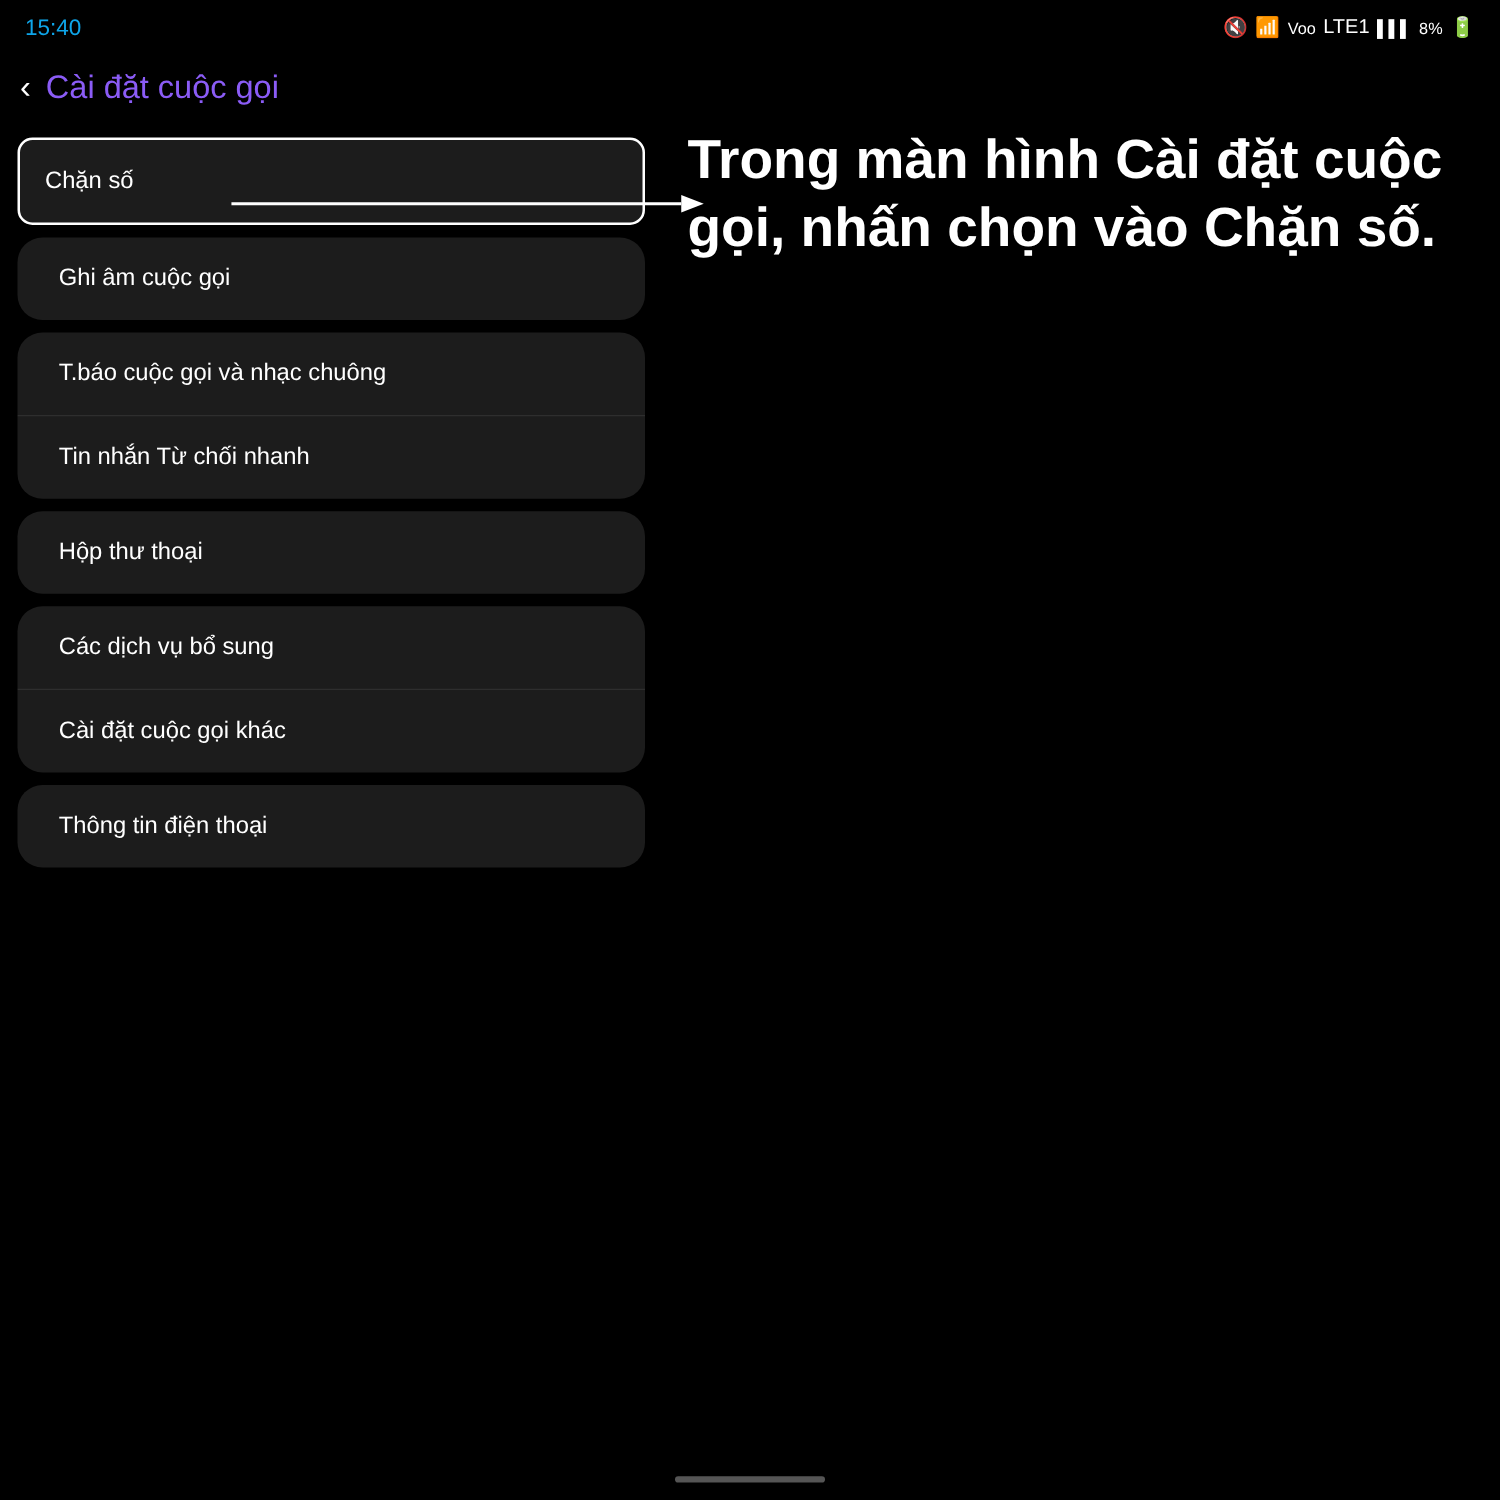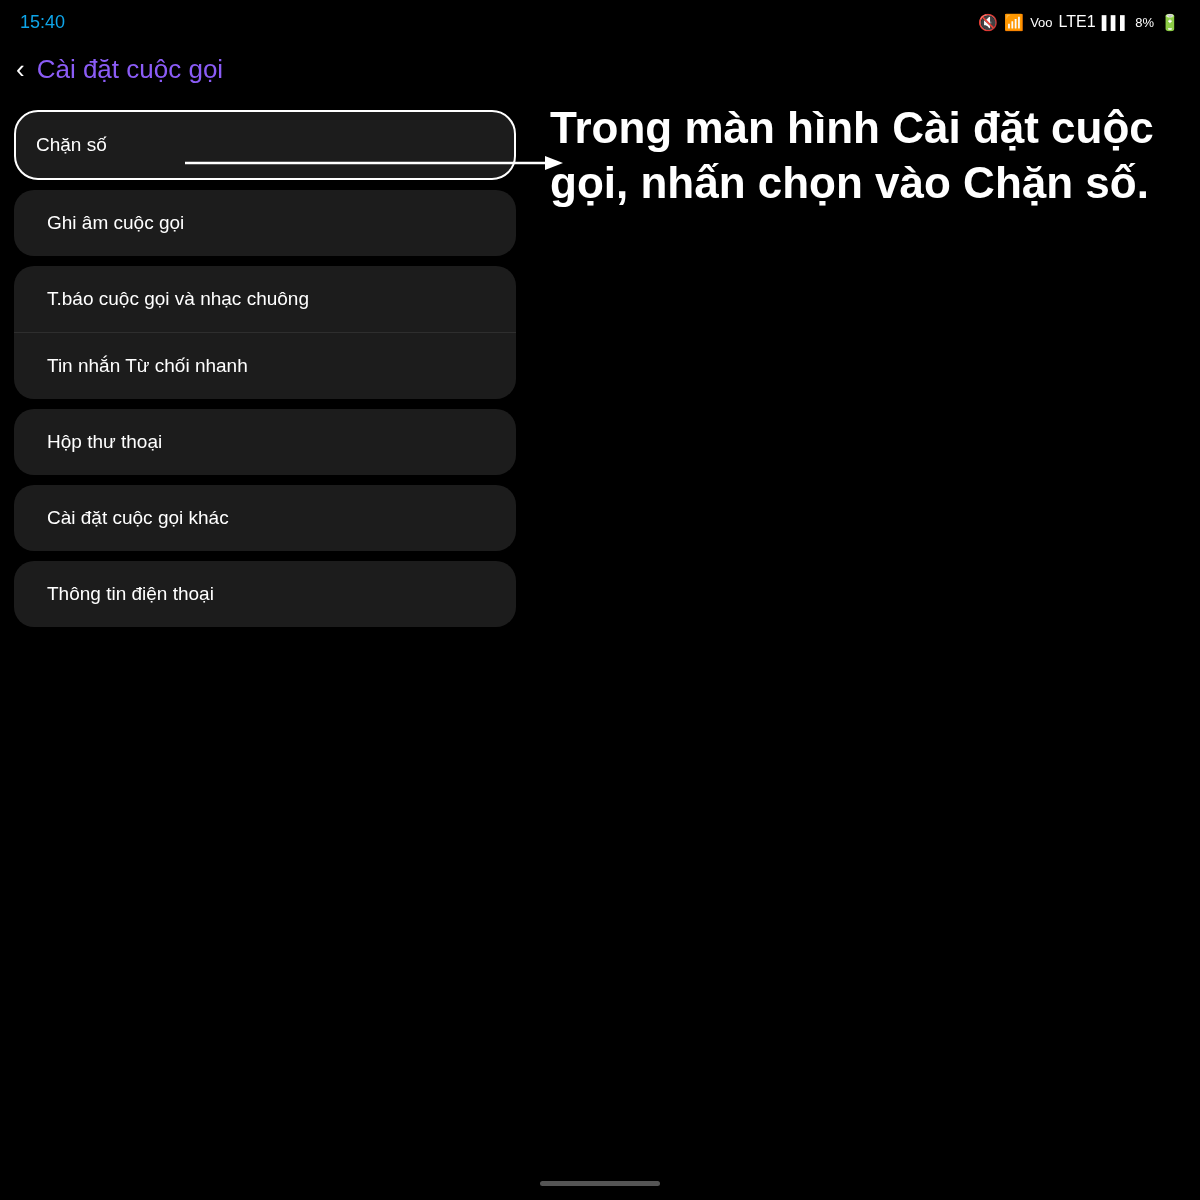--- a/index.html
+++ b/index.html
@@ -88,21 +88,21 @@
 
     .card-item .sub-label {
       font-size: 14px;
       color: #4da8ff;
       margin-top: 4px;
     }
 
     
     .card-item-highlighted {
       background: #1c1c1c;
-      border-radius: 24px;
+      border-radius: 12px;
       margin-bottom: 10px;
       padding: 22px 20px;
       color: #fff;
       font-size: 19px;
       cursor: pointer;
       border: 2px solid #fff;
     }
 
     
     .annotation {
@@ -177,20 +177,23 @@
   </div>
 
   <div class="card">
     <div class="card-item">
       <span>Hộp thư thoại</span>
     </div>
   </div>
 
   <div class="card">
     <div class="card-item">
+      <span>Các dịch vụ bổ sung</span>
+    </div>
+    <div class="card-item">
       <span>Cài đặt cuộc gọi khác</span>
     </div>
   </div>
 
   <div class="card">
     <div class="card-item">
       <span>Thông tin điện thoại</span>
     </div>
   </div>
 

